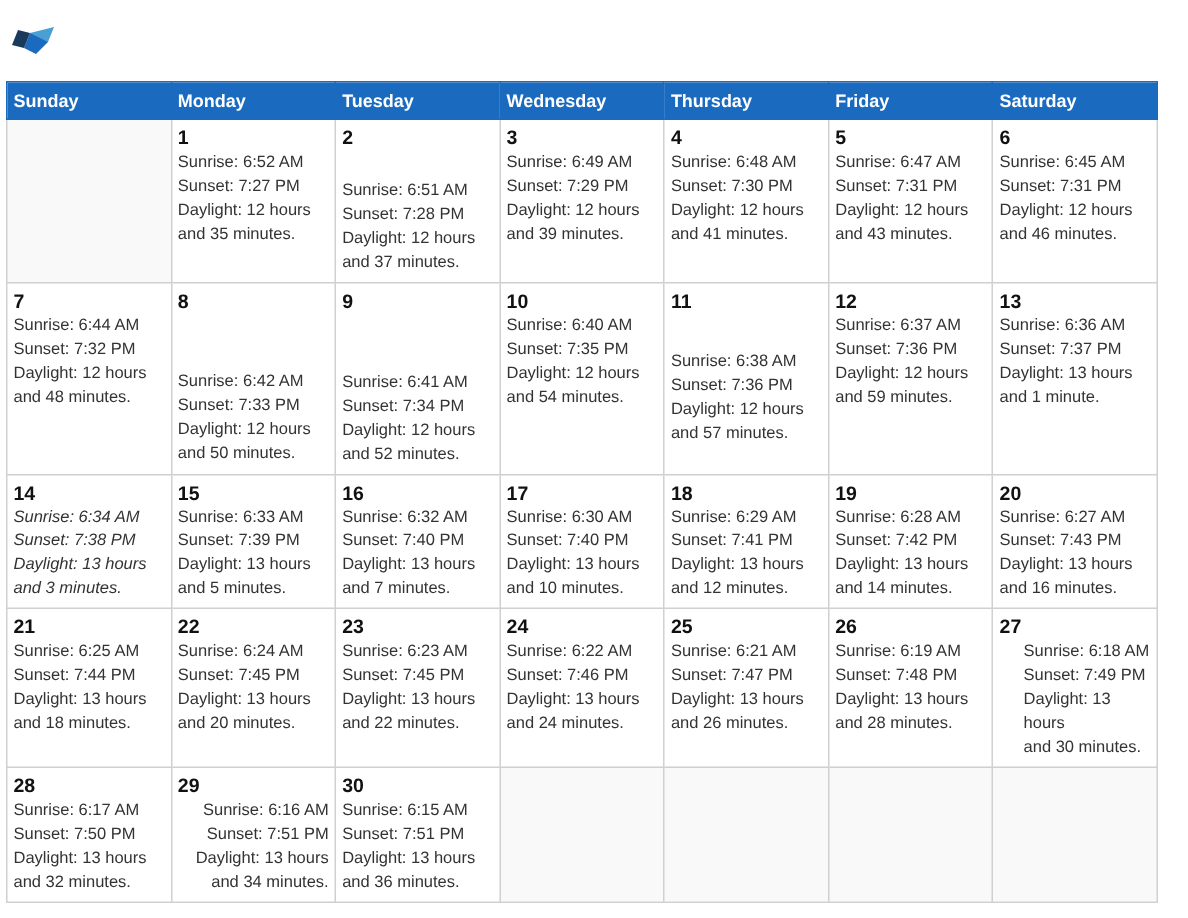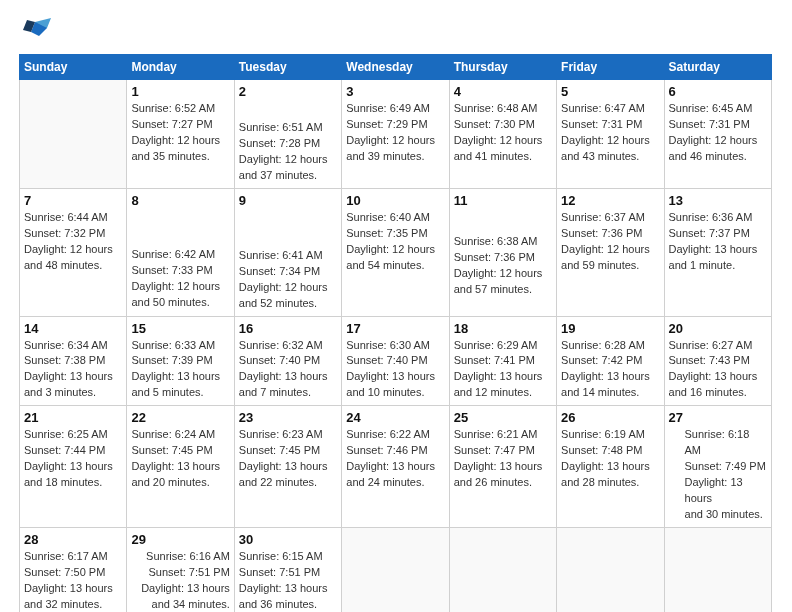--- a/index.html
+++ b/index.html
@@ -6,21 +6,21 @@
     body {
       font-family: Arial, sans-serif;
       background: #fff;
       width: 792px;
       height: 612px;
       overflow: hidden;
     }
     .page {
       width: 792px;
       height: 612px;
-      padding: 18px 20px 10px 19px;
+      padding: 18px 20px 10px 4px;
     }
     .header {
       display: flex;
       justify-content: space-between;
       align-items: flex-start;
       margin-bottom: 8px;
     }
     .logo {
       display: flex;
       flex-direction: column;
@@ -216,21 +216,21 @@
             <span class="day-number">13</span>
             <div class="day-info" style="white-space: pre-line;">Sunrise: 6:36 AM
 Sunset: 7:37 PM
 Daylight: 13 hours
 and 1 minute.</div>
           </td>
         </tr>
         <tr>
           <td>
             <span class="day-number">14</span>
-            <div class="day-info" style="white-space: pre-line;">Sunrise: 6:34 AM
+            <div class="day-info" style="white-space: pre-line; font-style: italic;">Sunrise: 6:34 AM
 Sunset: 7:38 PM
 Daylight: 13 hours
 and 3 minutes.</div>
           </td>
           <td>
             <span class="day-number">15</span>
             <div class="day-info" style="white-space: pre-line;">Sunrise: 6:33 AM
 Sunset: 7:39 PM
 Daylight: 13 hours
 and 5 minutes.</div>

